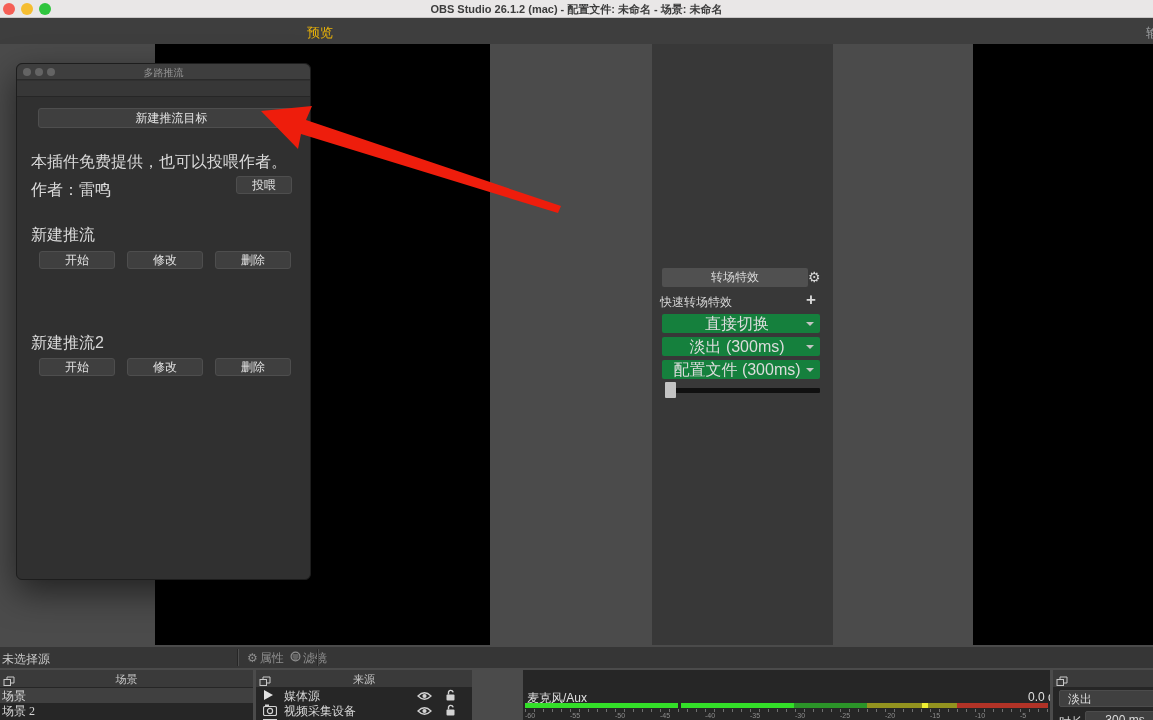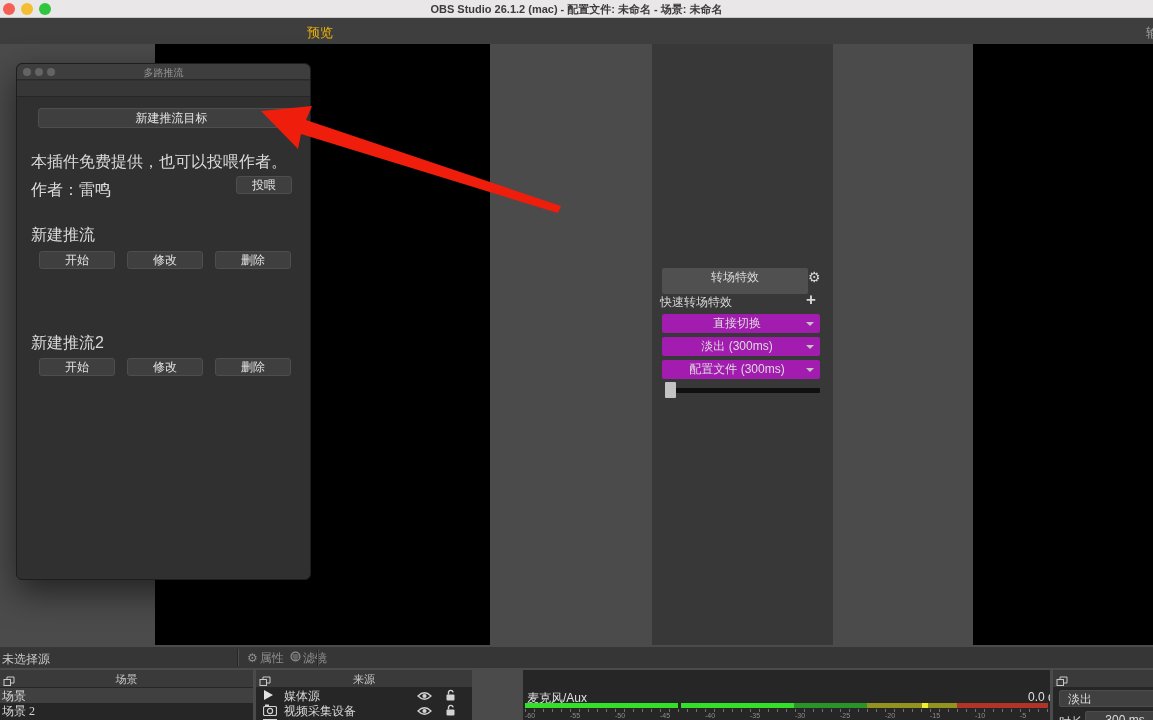--- a/index.html
+++ b/index.html
@@ -27,21 +27,21 @@
   
   .pane-black-left  { left:155px; top:44px; width:335px; height:601px; background:#000; }
   .center-col      { left:652px; top:44px; width:181px; height:601px; background:#383838; }
   .pane-black-right { left:973px; top:44px; width:180px; height:601px; background:#000; }
 
   
   .tr-btn { position:absolute; background:#505050; border-radius:2px; color:#dcdcdc; font-size:12px; text-align:center; line-height:19px; }
   .gear { color:#d8d8d8; font-size:14px; line-height:14px; }
   .plus { color:#d8d8d8; font-size:17px; line-height:16px; font-weight:bold; }
   .quick-label { position:absolute; color:#d8d8d8; font-size:12px; }
-  .dropdown { position:absolute; height:19px; background:#a21caf; border-radius:2px; color:#dcdcdc; font-size:12px; }
+  .dropdown { position:absolute; height:19px; background:#15803d; border-radius:2px; color:#dcdcdc; font-size:16px; }
   .dropdown .dd-text { display:block; text-align:center; line-height:19px; padding:0 14px 0 6px; white-space:nowrap; overflow:hidden; }
   .chev { position:absolute; right:6px; top:8px; width:0; height:0; border-left:4px solid transparent; border-right:4px solid transparent; border-top:4px solid #c4c4c4; }
   .tr-slider-groove { position:absolute; background:#101010; border-radius:1px; }
   .tr-slider-handle { position:absolute; background:#c4c4c4; border-radius:1px; }
 
   
   .dialog { left:16px; top:63px; width:295px; height:517px; background:#303030; border-radius:6px; box-shadow:0 12px 34px rgba(0,0,0,.55); border:1px solid #1d1d1d; }
   .dlg-titlebar { position:absolute; left:0; top:0; right:0; height:16px; background:#3e3e3e; border-radius:6px 6px 0 0; border-bottom:1px solid #2a2a2a; }
   .dlg-circle { position:absolute; top:4px; width:8px; height:8px; border-radius:50%; background:#646464; }
   .dlg-title { position:absolute; left:0; right:0; top:2px; text-align:center; font-size:10px; color:#969696; }
@@ -96,21 +96,21 @@
 
 <div class="abs top-strip">
   <span class="preview-label">预览</span>
   <span class="program-label">输出</span>
 </div>
 
 <div class="abs pane-black-left"></div>
 <div class="abs center-col"></div>
 <div class="abs pane-black-right"></div>
 
-<div class="abs tr-btn" style="left:662px; top:268px; width:146px; height:26px;text-align:center;">转场特效</div>
+<div class="abs tr-btn" style="left:662px; top:268px; width:146px; height:19px;text-align:center;">转场特效</div>
 <span class="abs gear" style="left:808px; top:270px;">⚙</span>
 
 <span class="quick-label abs" style="left:660px; top:294px;">快速转场特效</span>
 <span class="abs plus" style="left:806px; top:292px;">+</span>
 
 <div class="dropdown" style="left:662px; top:314px; width:158px;">
   <span class="dd-text">直接切换</span>
   <span class="chev"></span>
 </div>
 <div class="dropdown" style="left:662px; top:337px; width:158px;">

